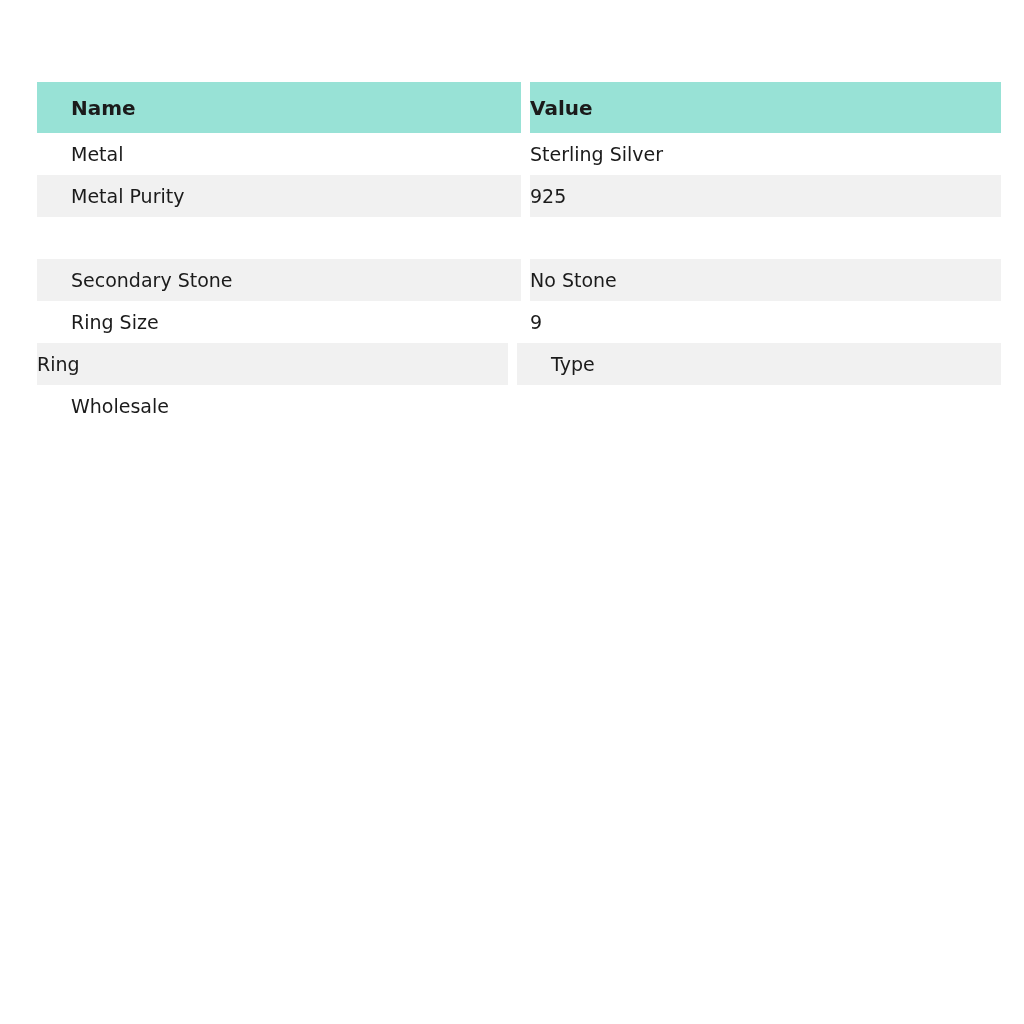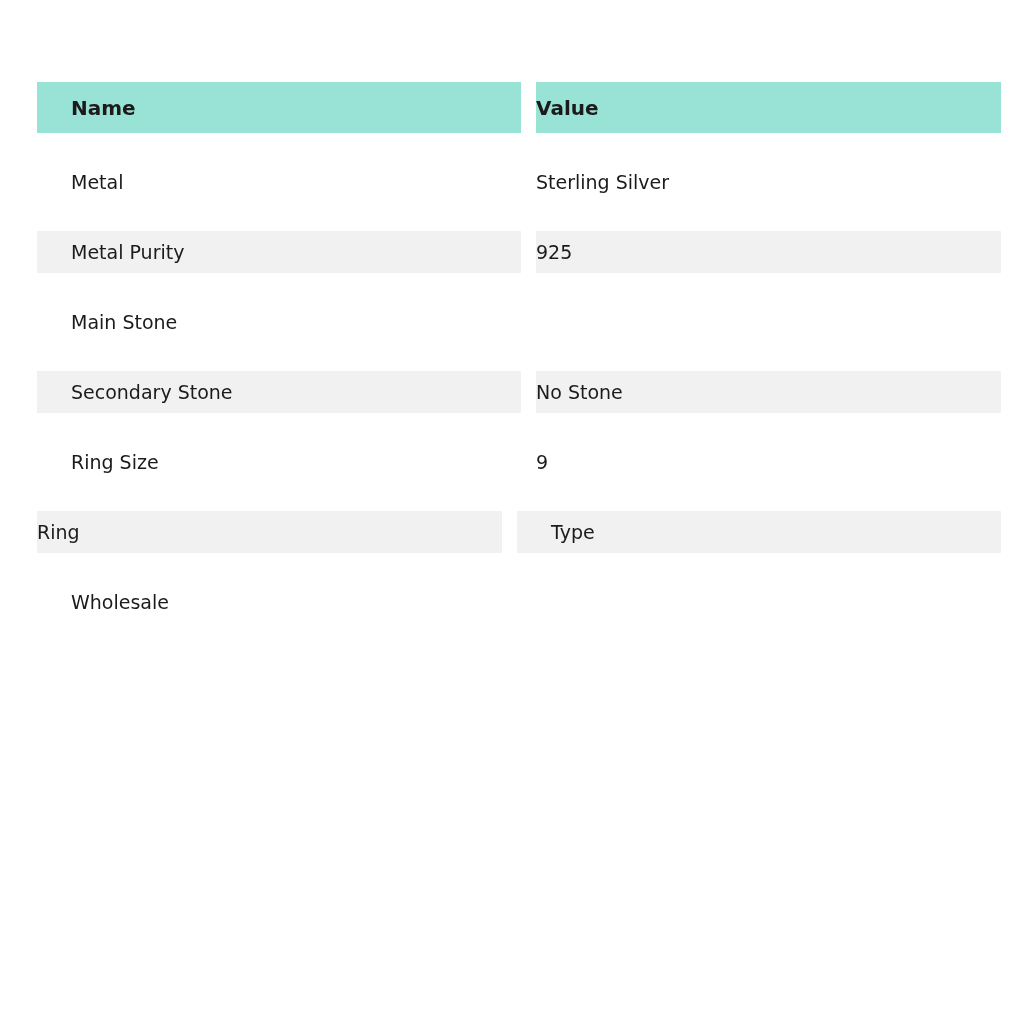--- a/index.html
+++ b/index.html
@@ -20,21 +20,21 @@
     position: absolute;
     left: 37px;
     top: 82px;
     width: 964px;
     display: flex;
     flex-direction: column;
   }
   .row {
     display: flex;
     flex-direction: row;
-    column-gap: 15px; 
+    column-gap: 9px; 
     background: #ffffff;
   }
   .cell {
     display: flex;
     align-items: center;
     font-size: 19px;
     color: var(--text-color, #1b1b1b);
     line-height: 1.2;
     white-space: nowrap;
     overflow: hidden;
@@ -50,21 +50,20 @@
   .header-row {
     height: 51px;
   }
   .header-row .cell {
     background: var(--header-bg, #98e2d6);
     font-size: 20px;
     font-weight: 600;
   }
   .body-row {
     height: 42px;
-    margin-top: 28px;
   }
   .body-row .cell {
     background: #ffffff;
   }
   .body-row.stripe .cell {
     background: var(--stripe-bg, #f1f1f1);
   }
 </style>
 </head>
 <body>
@@ -78,21 +77,20 @@
     <div id="rows-container">
         <div class="row body-row">
           <div class="cell name-col">Metal</div>
           <div class="cell value-col">Sterling Silver</div>
         </div>
         <div class="row body-row stripe">
           <div class="cell name-col">Metal Purity</div>
           <div class="cell value-col">925</div>
         </div>
         <div class="row body-row">
-          <div class="cell name-col">Main Stone</div>
         </div>
         <div class="row body-row stripe">
           <div class="cell name-col">Secondary Stone</div>
           <div class="cell value-col">No Stone</div>
         </div>
         <div class="row body-row">
           <div class="cell name-col">Ring Size</div>
           <div class="cell value-col">9</div>
         </div>
         <div class="row body-row stripe">

